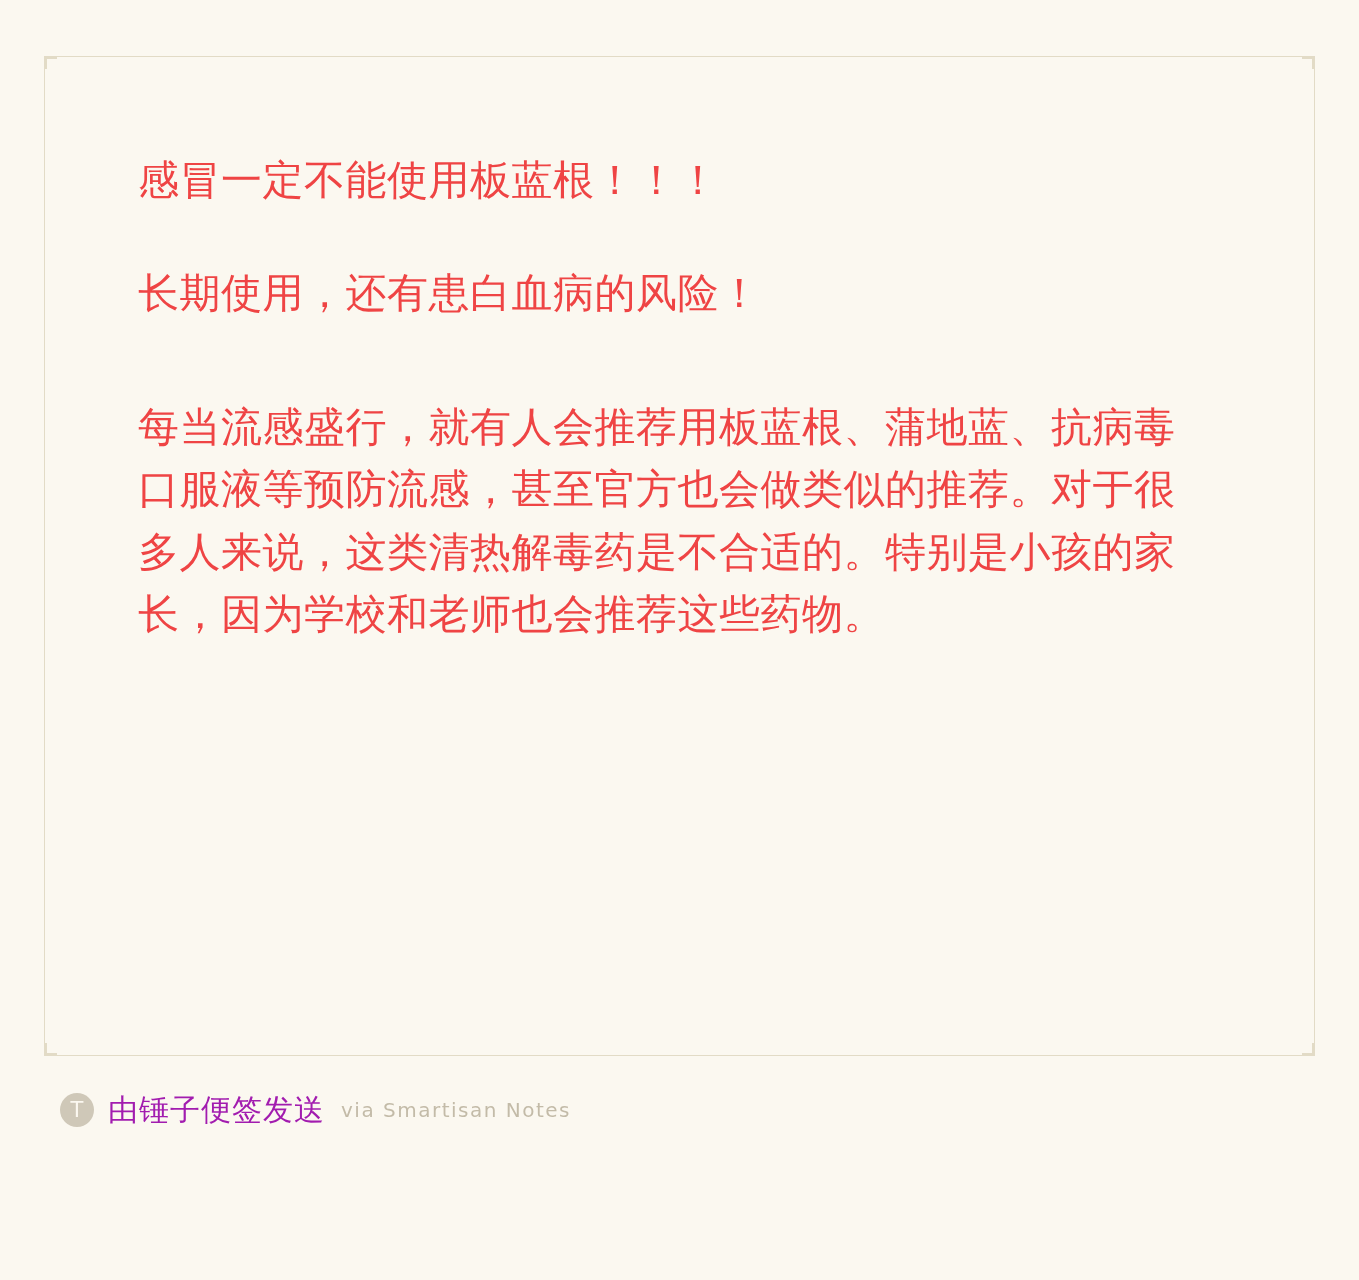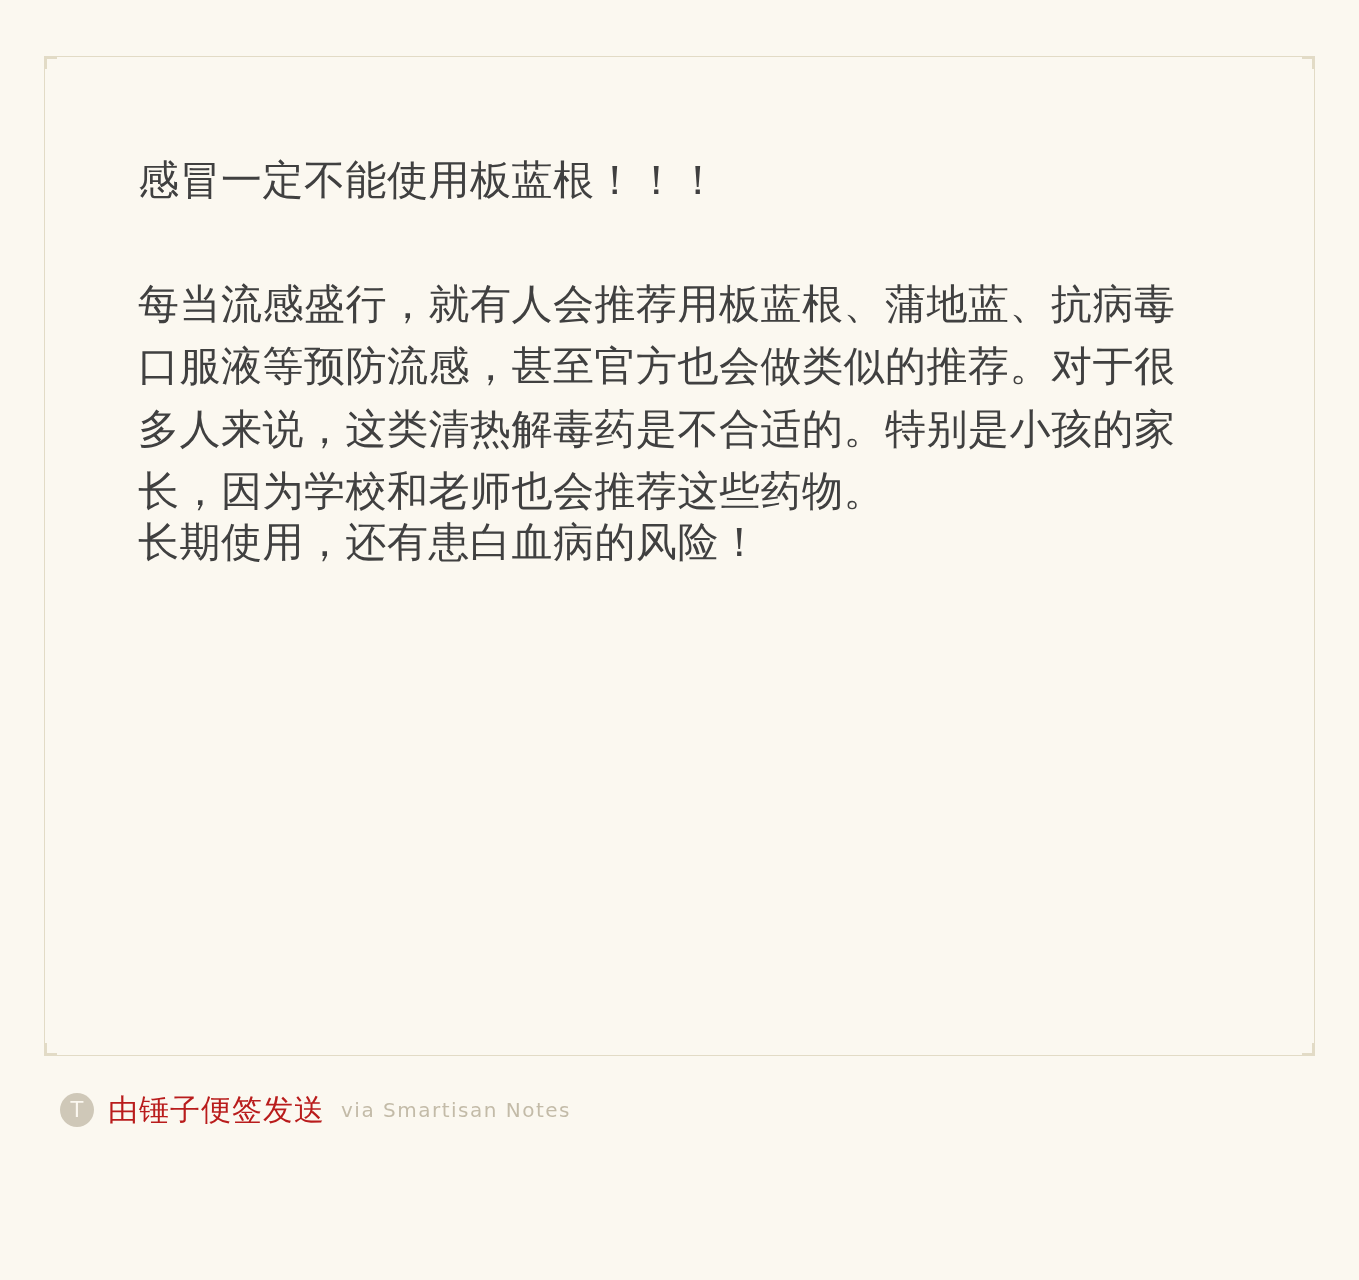--- a/index.html
+++ b/index.html
@@ -46,21 +46,21 @@
   .corner.br { right: -1px; bottom: -1px; border-right: 3px solid #e2dbc6; border-bottom: 3px solid #e2dbc6; }
 
   .content {
     position: absolute;
     left: 138px;
     top: 160px;
     width: 1075px;
   }
 
   .para {
-    color: #404040;
+    color: #ef4444;
     font-size: 41px;
     line-height: 1.0;
     letter-spacing: 0.5px;
     margin: 0 0 0 0;
     font-weight: 400;
     font-family: "DejaVu Sans", "Liberation Sans", sans-serif;
   }
   .para.title {
     margin-bottom: 72px;
   }
@@ -88,21 +88,21 @@
     display: flex;
     align-items: center;
     justify-content: center;
     font-size: 21px;
     font-family: "DejaVu Sans", sans-serif;
     font-weight: 400;
     margin-right: 14px;
     flex: none;
   }
   .footer-cn {
-    color: #b91c1c;
+    color: #a21caf;
     font-size: 30px;
     font-family: "DejaVu Sans", "Liberation Sans", sans-serif;
     letter-spacing: 1px;
     margin-right: 16px;
   }
   .footer-en {
     color: #c3bba8;
     font-size: 20px;
     font-family: "DejaVu Sans", "Liberation Sans", sans-serif;
     letter-spacing: 1.5px;
@@ -115,22 +115,22 @@
 
   <div class="frame">
     <span class="corner tl"></span>
     <span class="corner tr"></span>
     <span class="corner bl"></span>
     <span class="corner br"></span>
   </div>
 
   <div class="content">
     <p class="para title">感冒一定不能使用板蓝根！！！</p>
+    <p class="para second">长期使用，还有患白血病的风险！</p>
     <p class="para body">每当流感盛行，就有人会推荐用板蓝根、蒲地蓝、抗病毒口服液等预防流感，甚至官方也会做类似的推荐。对于很多人来说，这类清热解毒药是不合适的。特别是小孩的家长，因为学校和老师也会推荐这些药物。</p>
-    <p class="para second">长期使用，还有患白血病的风险！</p>
   </div>
 
   <div class="footer">
     <span class="logo-badge">T</span>
     <span class="footer-cn">由锤子便签发送</span>
     <span class="footer-en">via Smartisan Notes</span>
   </div>
 
 </div>
 

